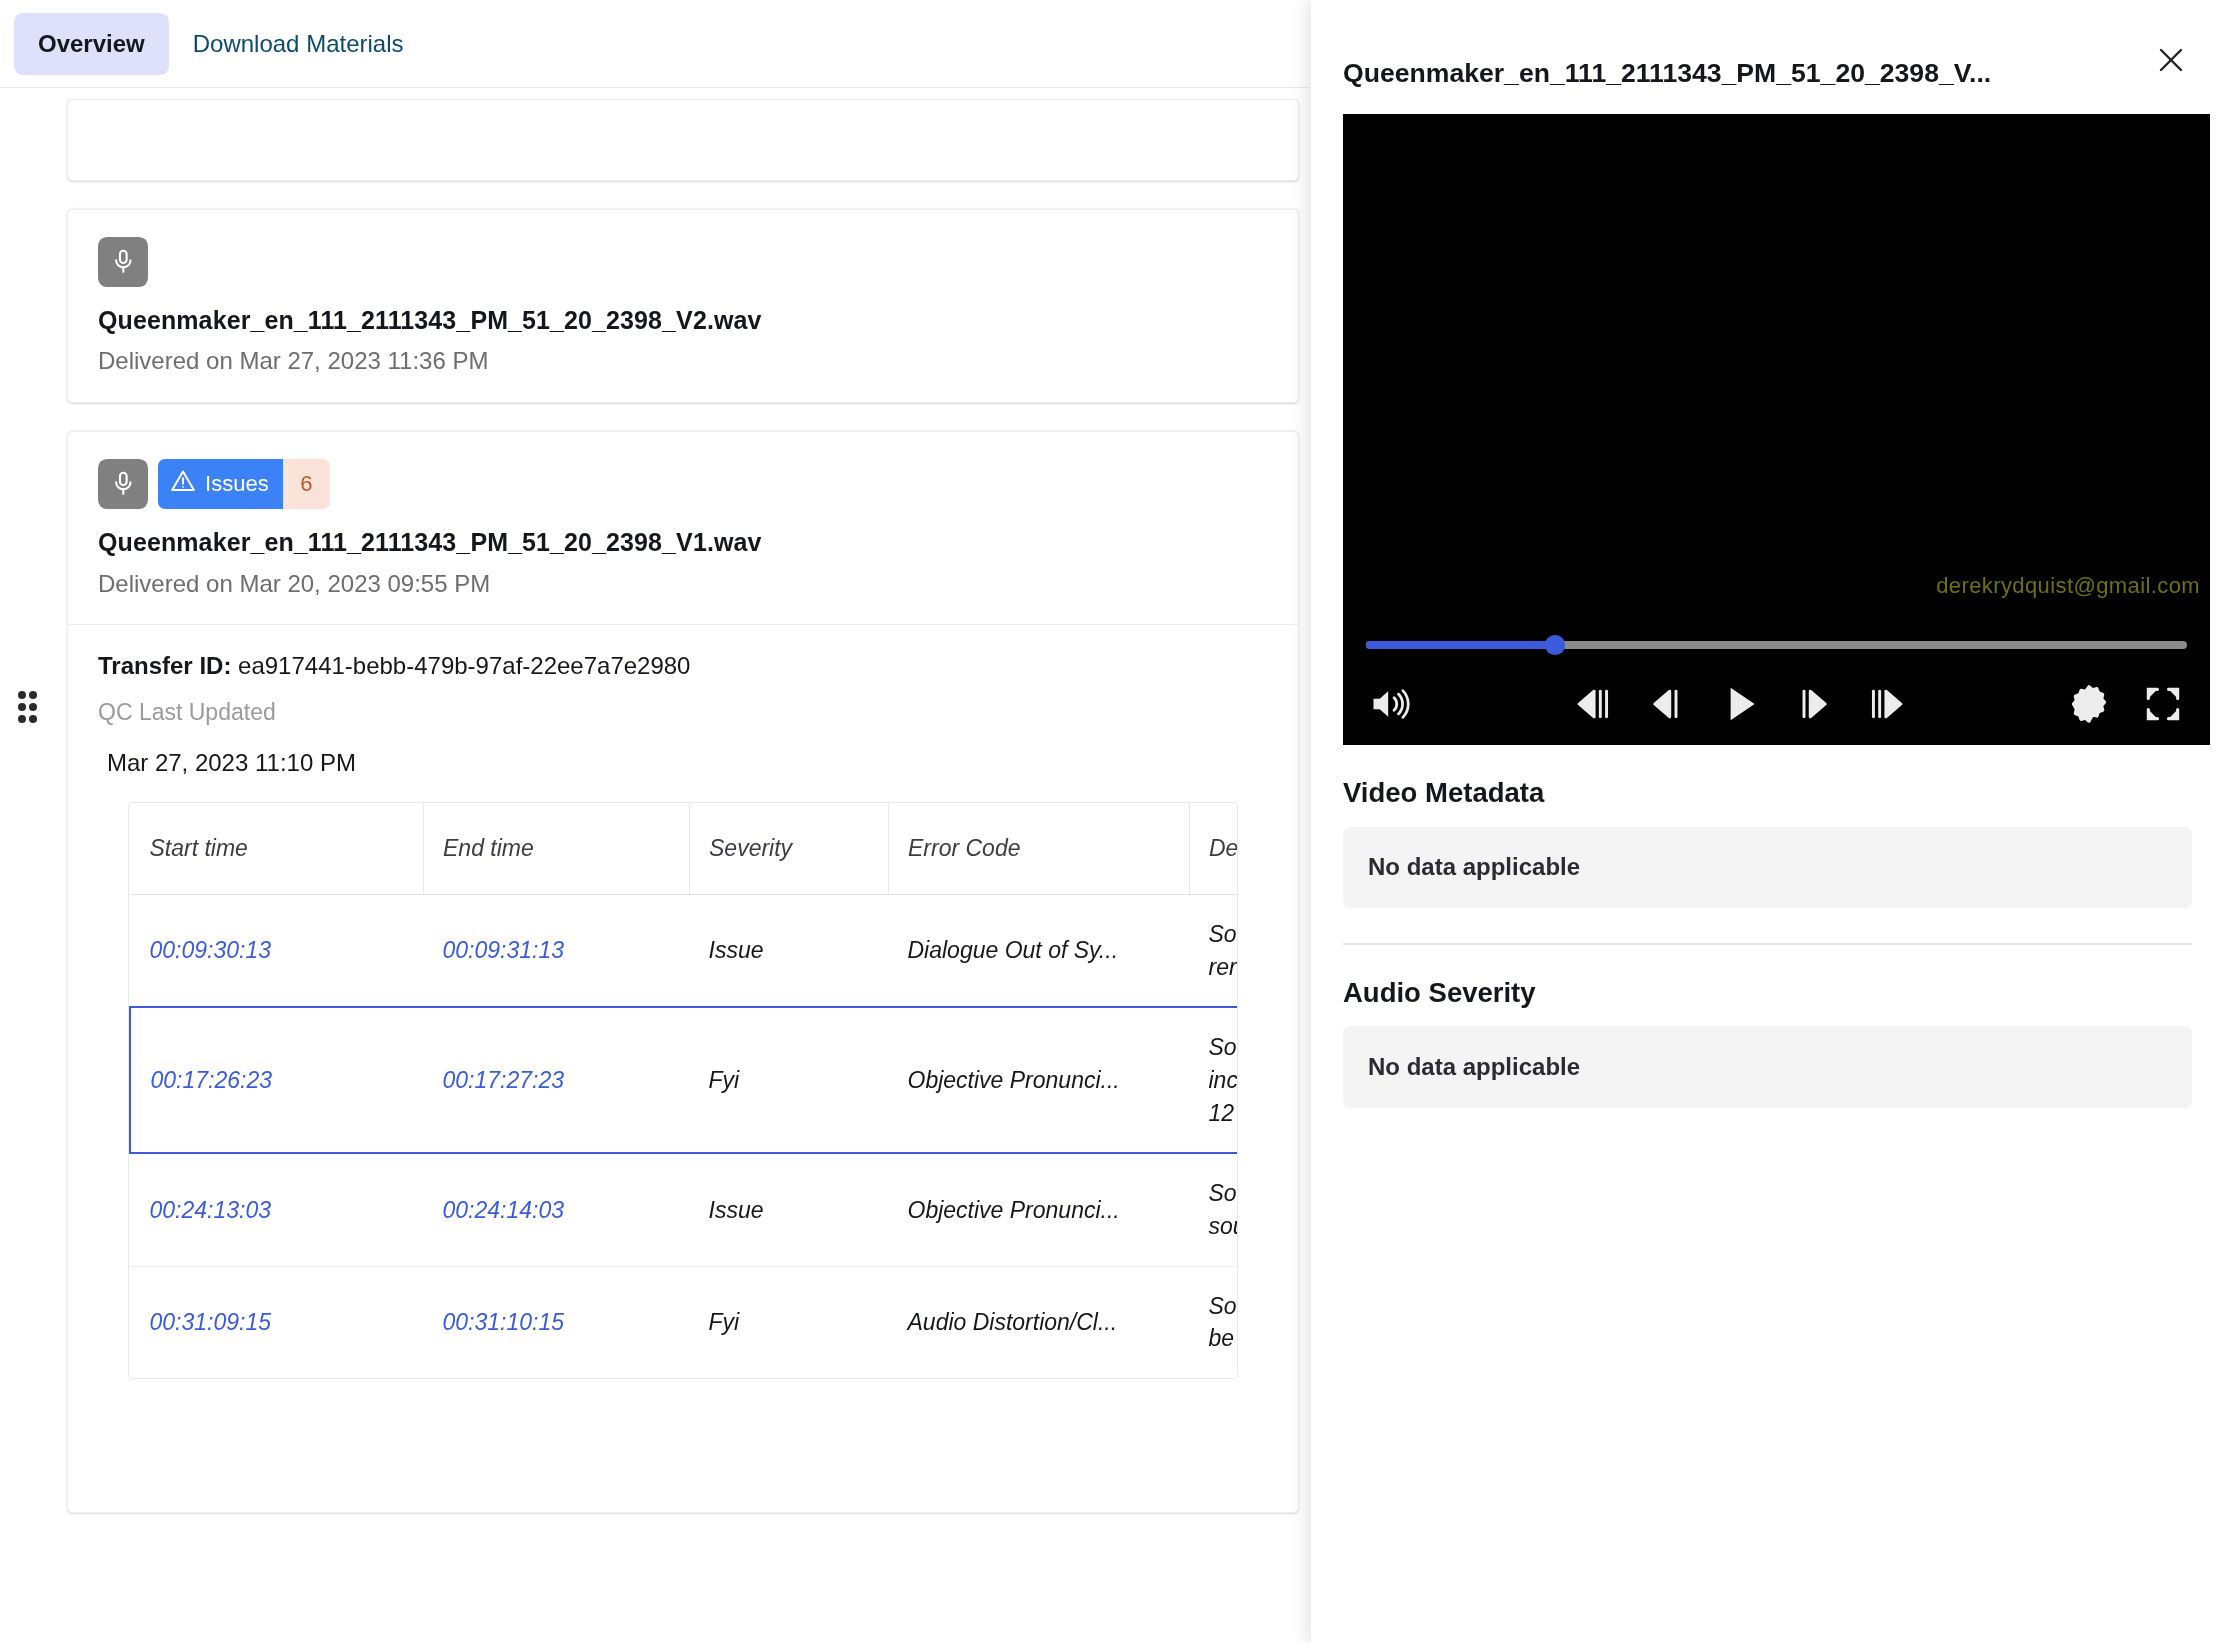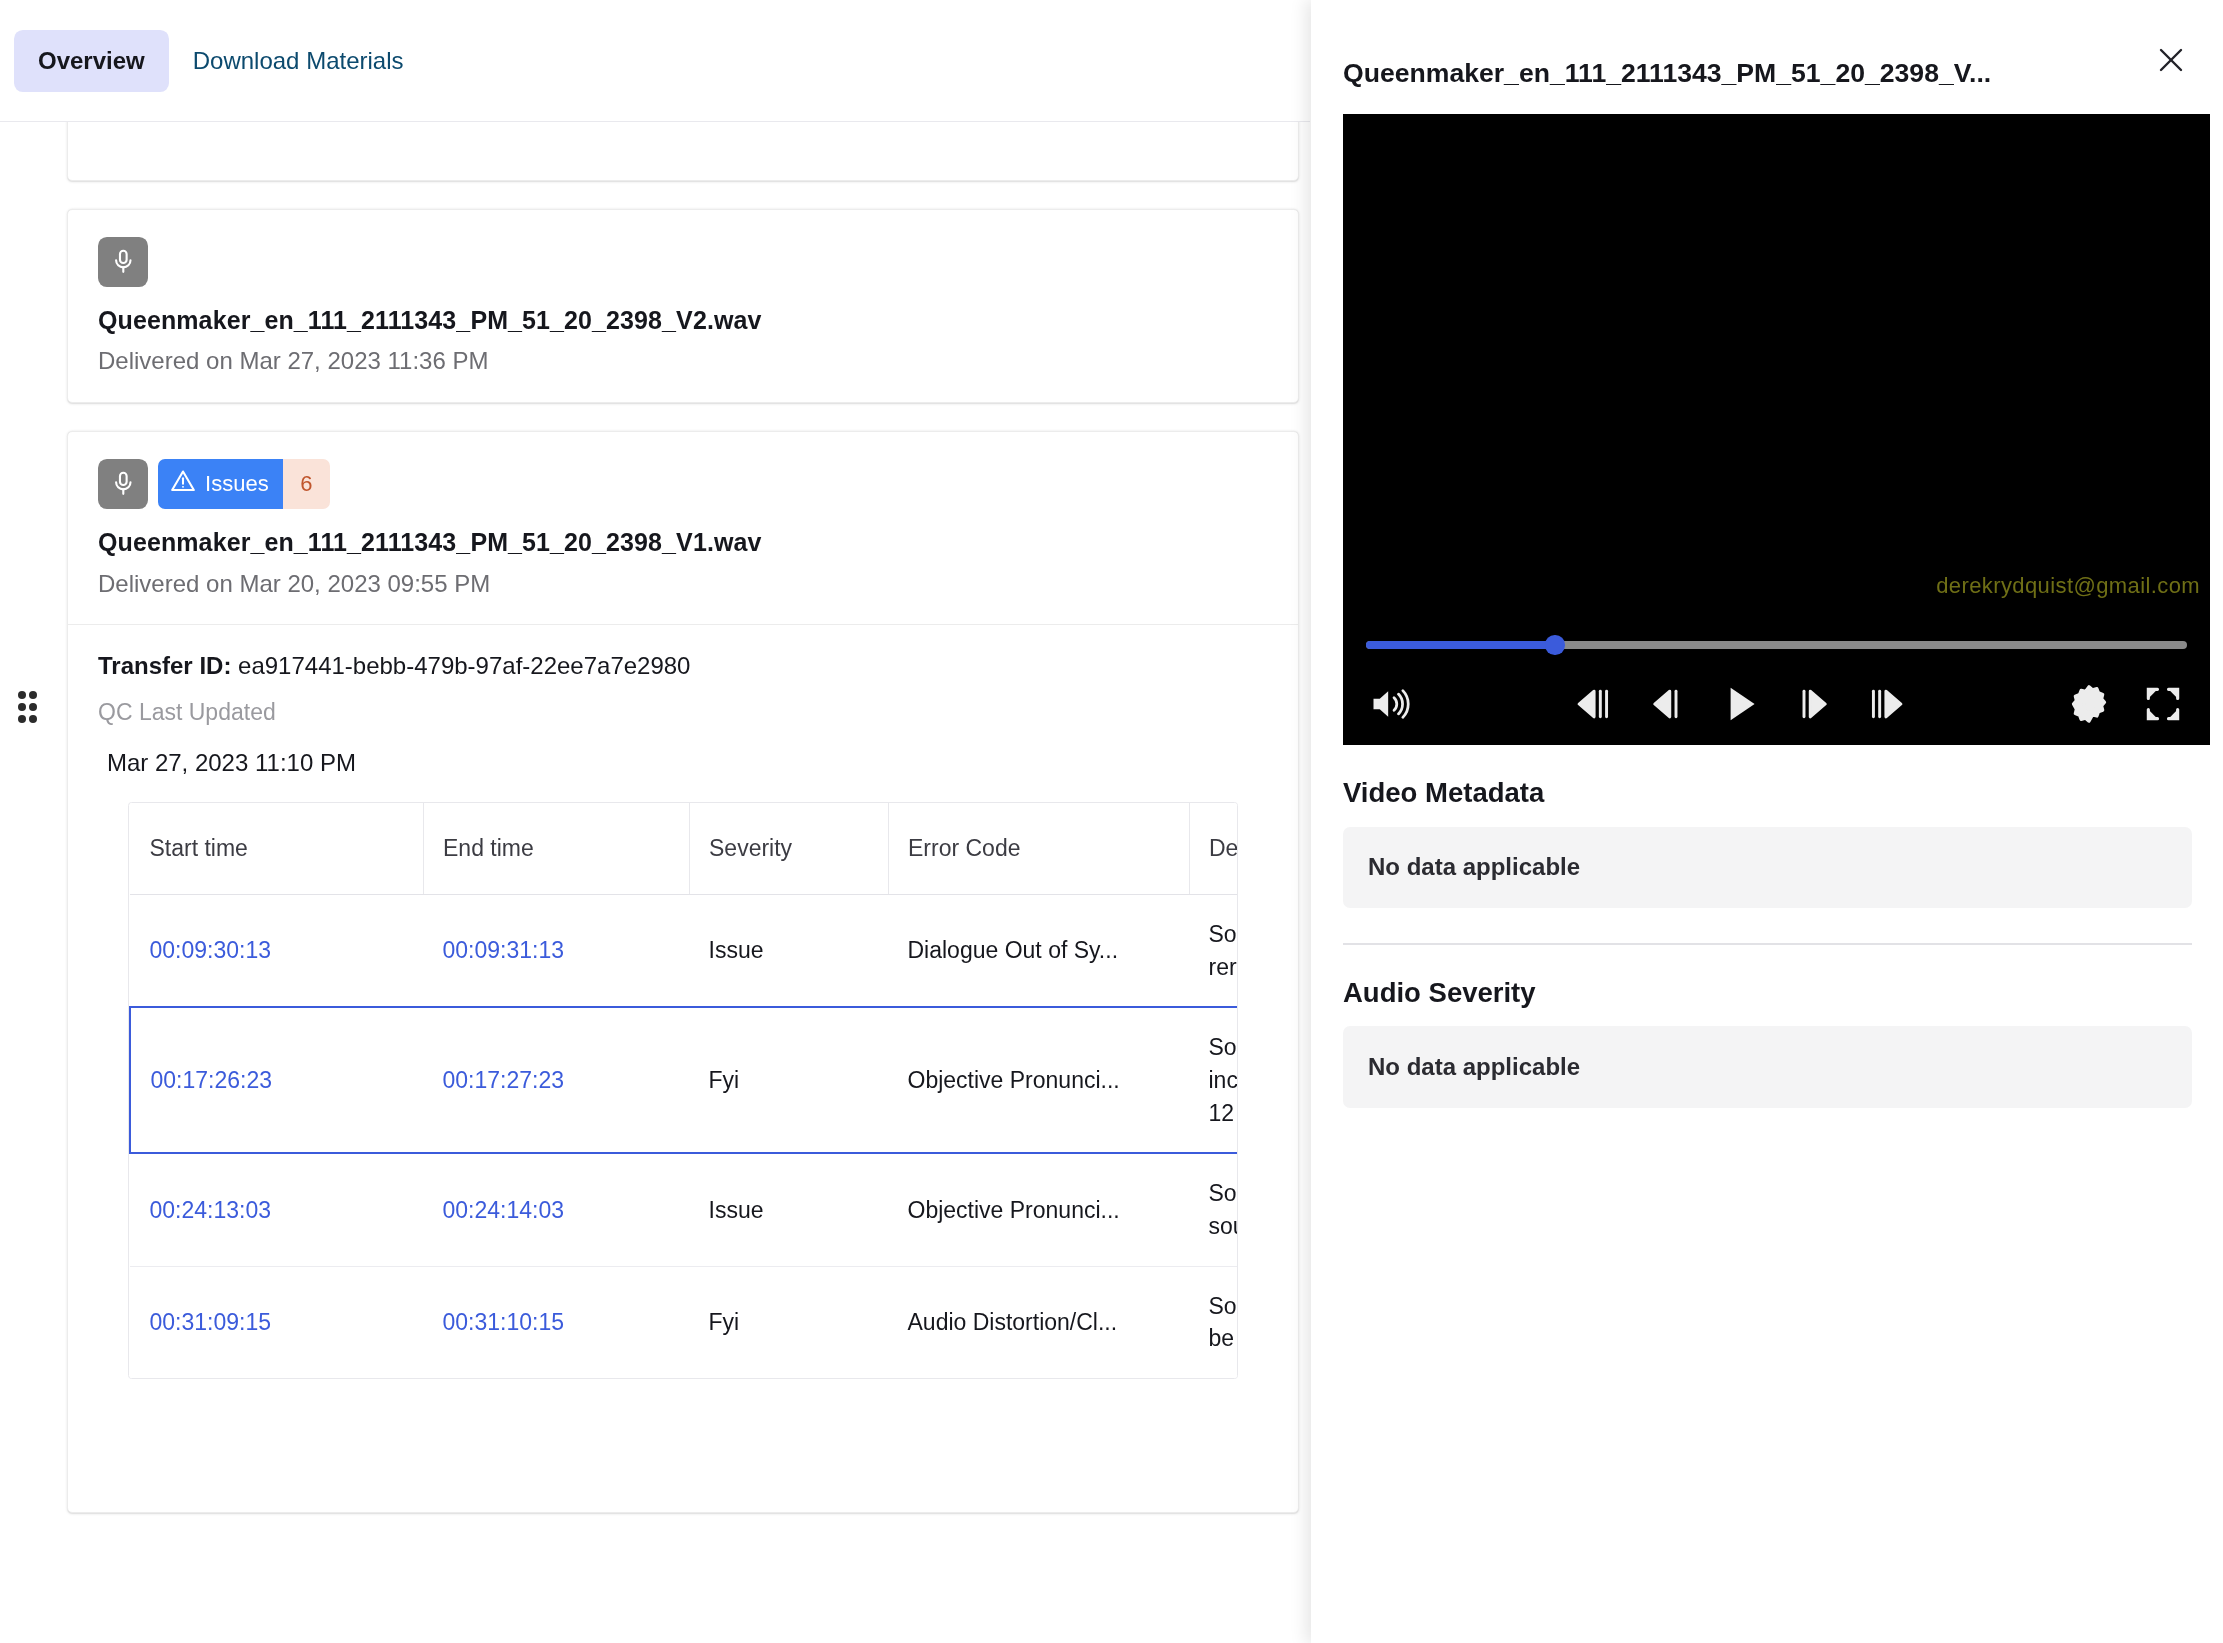--- a/index.html
+++ b/index.html
@@ -10,21 +10,21 @@
     background: #ffffff;
     font-family: "Liberation Sans", sans-serif;
     -webkit-font-smoothing: antialiased;
   }
 
   #root { position: relative; width: 2224px; height: 1644px; background: #fff; }
 
   
   .tabbar {
     position: absolute; left: 0; top: 0;
-    width: 1310px; height: 122px;
+    width: 1310px; height: 88px;
     background: #ffffff;
     border-bottom: 1.8px solid #e9e9ee;
     display: flex; align-items: center;
     padding-left: 14px;
     z-index: 5;
   }
   .tab {
     font-size: 24px;
     color: #0c4a6e;
     padding: 17px 24px;
@@ -134,21 +134,21 @@
   .qc-label { font-size: 23px; color: #9a9a9f; margin: 0 0 23px 0; }
   .qc-date { font-size: 24px; color: #16171d; margin: 0 0 25px 0; padding-left: 8.9px; }
 
   
   .table-wrap {
     margin: 0 30px 0 30px;
     border: 0.9px solid #e8e8ec;
     border-radius: 3.5px;
     overflow: hidden;
   }
-  table.qc { border-collapse: collapse; width: 1543px; table-layout: fixed; }
+  table.qc { border-collapse: collapse; width: 1543px; table-layout: fixed; font-style: italic; }
   table.qc th {
     text-align: left;
     font-size: 23px;
     font-weight: 400;
     color: #3c3c43;
     padding: 32px 0 32px 19.5px;
     background: #ffffff;
     border-bottom: 1.8px solid #e3e3e8;
     vertical-align: middle;
   }

